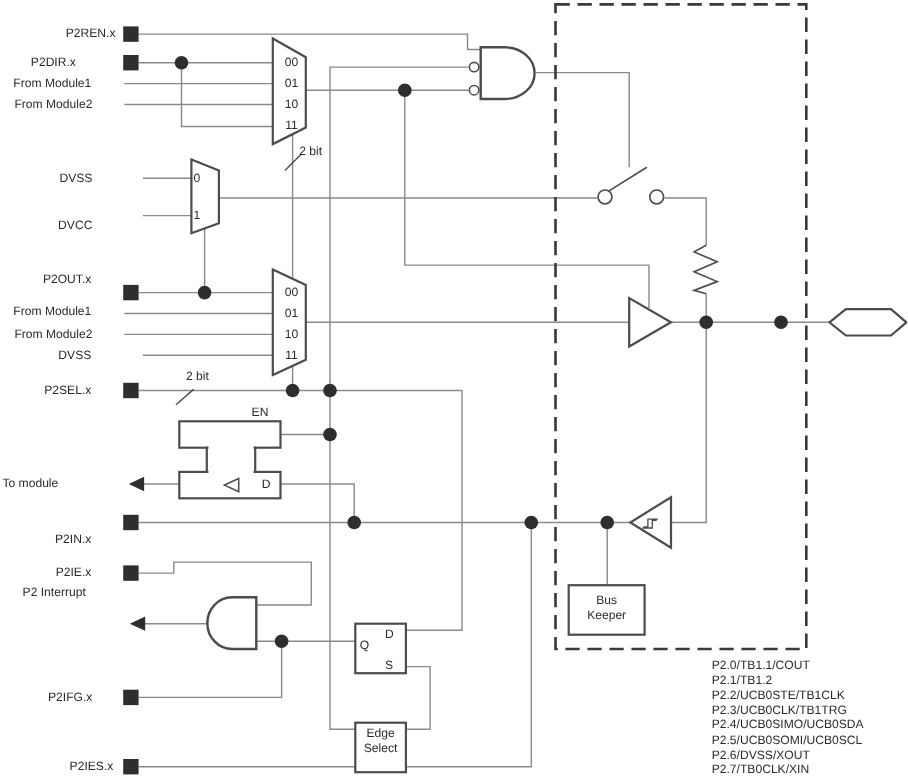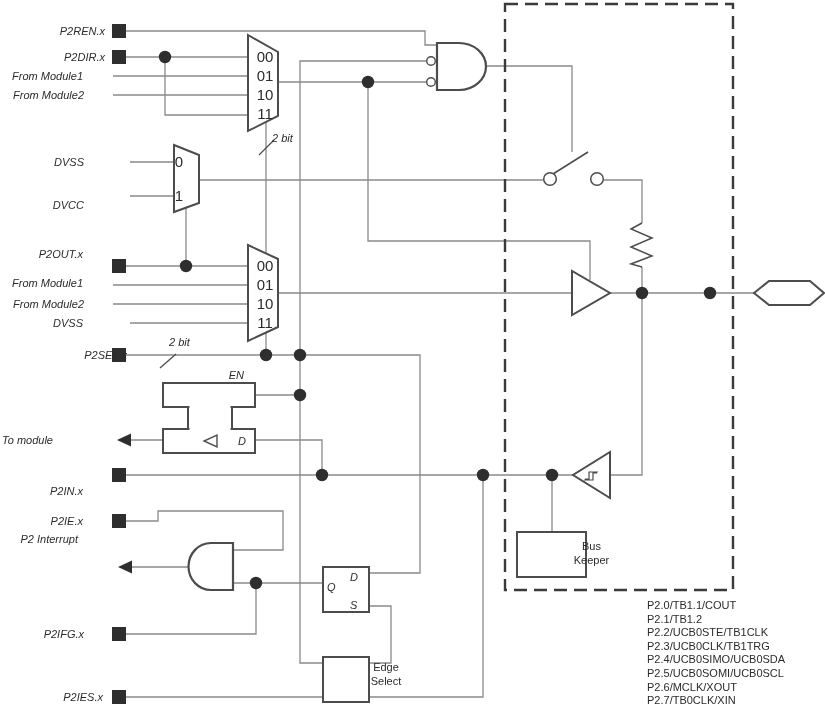--- a/index.html
+++ b/index.html
@@ -3,26 +3,26 @@
 <meta charset="utf-8">
 <style>
   html,body{margin:0;padding:0;background:#ffffff;}
   #stage{
     position:relative;width:825px;height:713px;background:#ffffff;overflow:hidden;
     font-family:"Liberation Sans", sans-serif;color:#2b2b2b;
   }
   svg.art{position:absolute;left:0;top:0;}
   .lbl{
     position:absolute;font-size:11px;line-height:14px;height:14px;
-    white-space:nowrap;color:#2b2b2b;font-style:italic;
+    white-space:nowrap;color:#2b2b2b;
   }
   .r{text-align:right;}
   .c{text-align:center;}
-  .muxopt{position:absolute;width:22px;font-size:15px;line-height:14px;text-align:center;}
-  .boxtxt{position:absolute;font-size:11px;text-align:center;color:#2b2b2b;margin-left:40px;}
+  .muxopt{position:absolute;width:22px;font-size:11px;line-height:14px;text-align:center;}
+  .boxtxt{position:absolute;font-size:11px;text-align:center;color:#2b2b2b;}
   .pinlist{position:absolute;left:647px;top:599px;font-size:11px;line-height:13.6px;white-space:nowrap;}
 </style>
 </head>
 <body>
 
 <div id="stage">
 
   <svg class="art" width="825" height="713" viewBox="0 0 825 713">
 
     <g stroke="#8a8a8a" stroke-width="1.3" fill="none">
@@ -131,30 +131,30 @@
       <circle cx="642" cy="293" r="6.2"></circle>
       <circle cx="710" cy="293" r="6.2"></circle>
       <circle cx="256" cy="583" r="6.2"></circle>
 
       <polygon points="117,440 131,433.5 131,446.5"></polygon>
       <polygon points="118,567 132,560.5 132,573.5"></polygon>
     </g>
   </svg>
 
   <div class="lbl r" style="right:720px;top:24px">P2REN.x</div>
-  <div class="lbl r" style="right:720px;top:50px">P2DIR.x</div>
+  <div class="lbl r" style="right:756px;top:50px">P2DIR.x</div>
   <div class="lbl r" style="right:742px;top:69px">From Module1</div>
   <div class="lbl r" style="right:741px;top:88px">From Module2</div>
   <div class="lbl r" style="right:741px;top:155px">DVSS</div>
   <div class="lbl r" style="right:741px;top:198px">DVCC</div>
   <div class="lbl r" style="right:742px;top:247px">P2OUT.x</div>
   <div class="lbl r" style="right:742px;top:276px">From Module1</div>
   <div class="lbl r" style="right:741px;top:297px">From Module2</div>
   <div class="lbl r" style="right:742px;top:316px">DVSS</div>
-  <div class="lbl r" style="right:698px;top:348px">P2SEL.x</div>
+  <div class="lbl r" style="right:742px;top:348px">P2SEL.x</div>
   <div class="lbl r" style="right:772px;top:433px">To module</div>
   <div class="lbl r" style="right:742px;top:484px">P2IN.x</div>
   <div class="lbl r" style="right:742px;top:514px">P2IE.x</div>
   <div class="lbl r" style="right:747px;top:532px">P2 Interrupt</div>
   <div class="lbl r" style="right:741px;top:627px">P2IFG.x</div>
   <div class="lbl r" style="right:722px;top:690px">P2IES.x</div>
 
   <div class="muxopt" style="left:254px;top:50px">00</div>
   <div class="muxopt" style="left:254px;top:69px">01</div>
   <div class="muxopt" style="left:254px;top:88px">10</div>
@@ -188,17 +188,17 @@
     <div>Keeper</div>
   </div>
 
   <div class="pinlist">
     <div>P2.0/TB1.1/COUT</div>
     <div>P2.1/TB1.2</div>
     <div>P2.2/UCB0STE/TB1CLK</div>
     <div>P2.3/UCB0CLK/TB1TRG</div>
     <div>P2.4/UCB0SIMO/UCB0SDA</div>
     <div>P2.5/UCB0SOMI/UCB0SCL</div>
-    <div>P2.6/MCLK/XOUT</div>
+    <div>P2.6/DVSS/XOUT</div>
     <div>P2.7/TB0CLK/XIN</div>
   </div>
 
 </div>
 
 </body></html>

